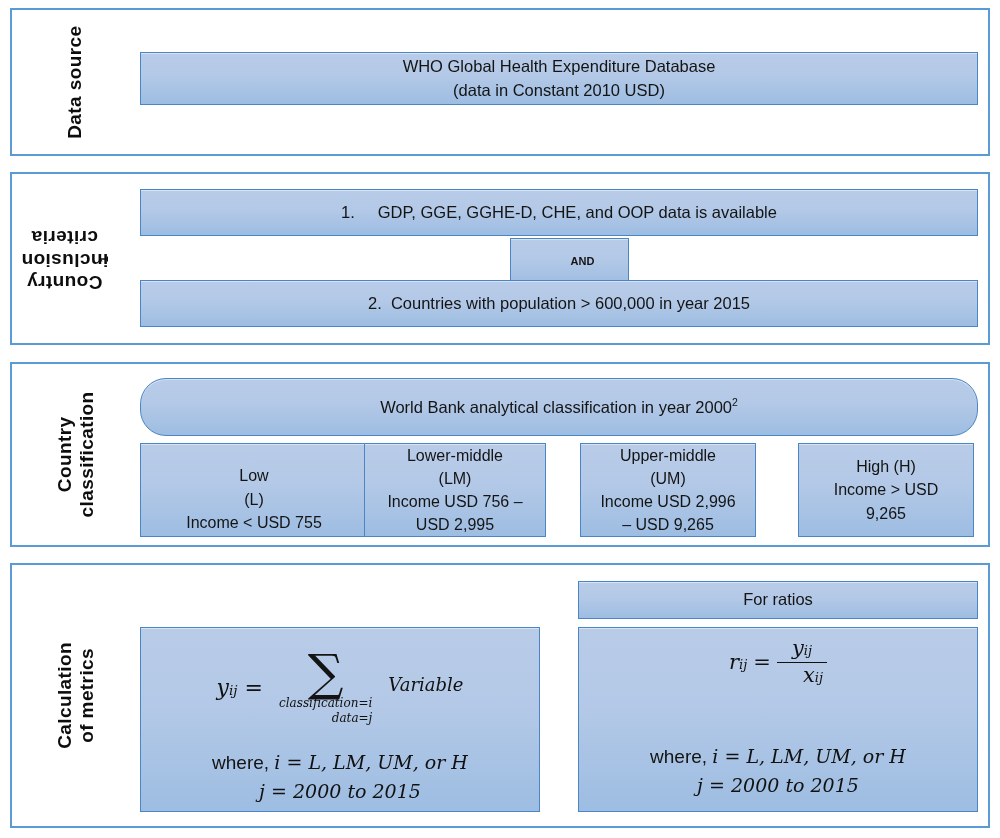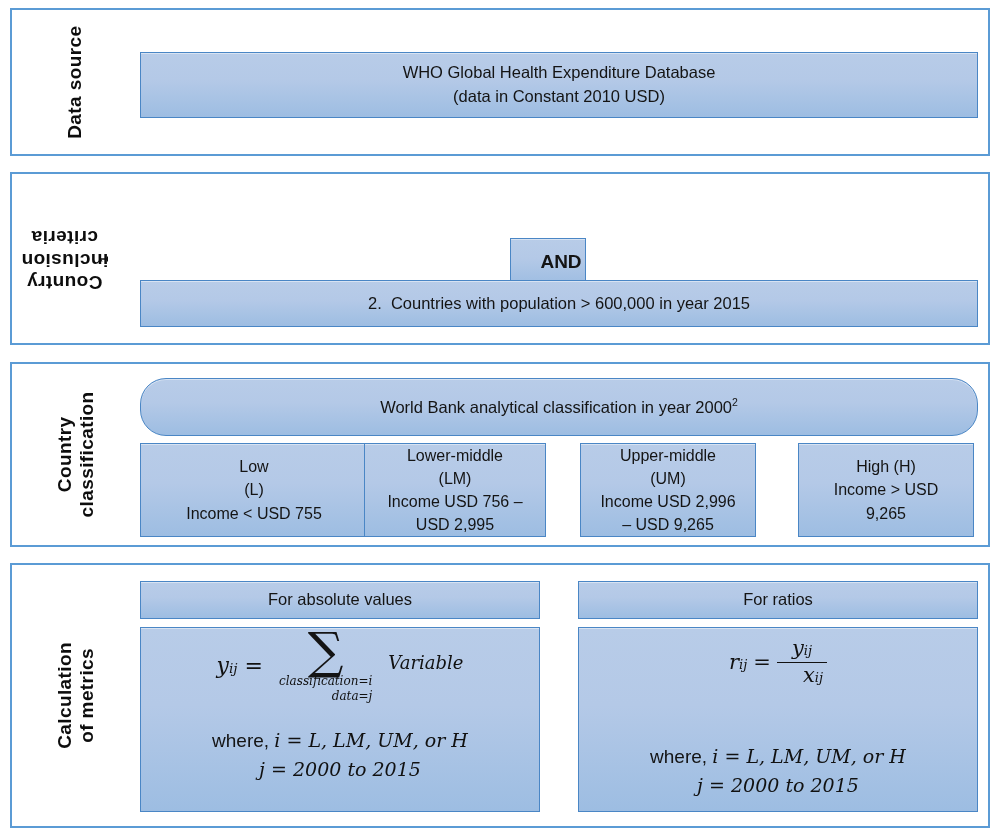--- a/index.html
+++ b/index.html
@@ -77,57 +77,57 @@
     text-align: center;
     font-size: 16.5px;
     line-height: 1.45;
     color: #141414;
     padding: 2px 6px;
   }
   .bbox .txt { white-space: pre-line; }
   .bbox sup { font-size: 10.5px; vertical-align: super; }
 
   
-  #box-datasource { left: 128px; top: 42px; width: 838px; height: 66px; }
+  #box-datasource { left: 128px; top: 42px; width: 838px; height: 53px; }
 
   
   #box-crit1 { left: 128px; top: 15px;  width: 838px; height: 47px; }
-  #box-and   { left: 498px; top: 64px;  width: 76px; height: 48px;
-               font-weight: bold; font-size: 19px; padding-left: 32px; }
+  #box-and   { left: 498px; top: 64px;  width: 119px; height: 48px;
+               font-weight: bold; font-size: 11px; padding-left: 32px; }
   #box-crit2 { left: 128px; top: 106px; width: 838px; height: 47px; }
 
   #box-crit1 .txt { display: inline-block; }
   .numbered { display: inline-block; text-align: left; }
   .numbered .num { display: inline-block; }
 
   
   #box-wbclass { left: 128px; top: 14px; width: 838px; height: 58px; border-radius: 26px; }
   .class-card {
     top: 79px;
     height: 94px;
     font-size: 16px;
     line-height: 1.45;
   }
-  #box-class-0 { left: 128px; width: 228px; }
+  #box-class-0 { left: 128px; width: 228px; align-items: flex-end; }
   #box-class-1 { left: 352px; width: 182px; }
   #box-class-2 { left: 568px; width: 176px; }
   #box-class-3 { left: 786px; width: 176px; }
 
   
   #box-abs-head   { left: 128px; top: 16px; width: 400px; height: 38px; }
   #box-ratio-head { left: 566px; top: 16px; width: 400px; height: 38px; }
   #box-abs-body   { left: 128px; top: 62px; width: 400px; height: 185px; }
   #box-ratio-body { left: 566px; top: 62px; width: 400px; height: 185px; gap: 32px; }
 
   .formula-body {
     display: flex;
     flex-direction: column;
     align-items: center;
     justify-content: flex-start;
-    padding-top: 0;
+    padding-top: 22px;
   }
   .formula-body.centered { justify-content: center; padding-top: 0; }
 
   
   .math {
     font-family: "DejaVu Serif", serif;
     font-style: italic;
     color: #111;
   }
   .mathup { font-style: normal; }
@@ -216,20 +216,23 @@
 (data in Constant 2010 USD)</span>
     </div>
   </div>
 
   <div class="section" id="sec-inclusion">
     <div class="row-label">
       <span><span>Country inclusion
 criteria</span><sup>1</sup></span>
     </div>
 
+    <div class="bbox" id="box-crit1">
+      <span class="txt numbered"><span class="num">1.</span>&nbsp;&nbsp;&nbsp;&nbsp;&nbsp;<span>GDP, GGE, GGHE-D, CHE, and OOP data is available</span></span>
+    </div>
 
     <div class="bbox" id="box-and">
       <span class="txt">AND</span>
     </div>
 
     <div class="bbox" id="box-crit2">
       <span class="txt numbered"><span class="num">2.</span>&nbsp;&nbsp;<span>Countries with population &gt; 600,000 in year 2015</span></span>
     </div>
   </div>
 
@@ -265,23 +268,20 @@
 Income &gt; USD
 9,265</span>
     </div>
   </div>
 
   <div class="section" id="sec-calculation">
     <div class="row-label">
       <span>Calculation of metrics</span>
     </div>
 
-    <div class="bbox" id="box-abs-head">
-      <span class="txt">For absolute values</span>
-    </div>
 
     <div class="bbox formula-body" id="box-abs-body">
       <div class="sum-row">
         <span class="math lhs"><span>y</span><span class="sub">ij</span>&nbsp;<span class="mathup">=</span></span>
         <span class="sigma-stack">
           <span class="sigma-glyph">∑</span>
           <span class="sigma-limits math">
             <span style="display:block">classification=i</span>
             <span style="display:block">data=j</span>
           </span>

